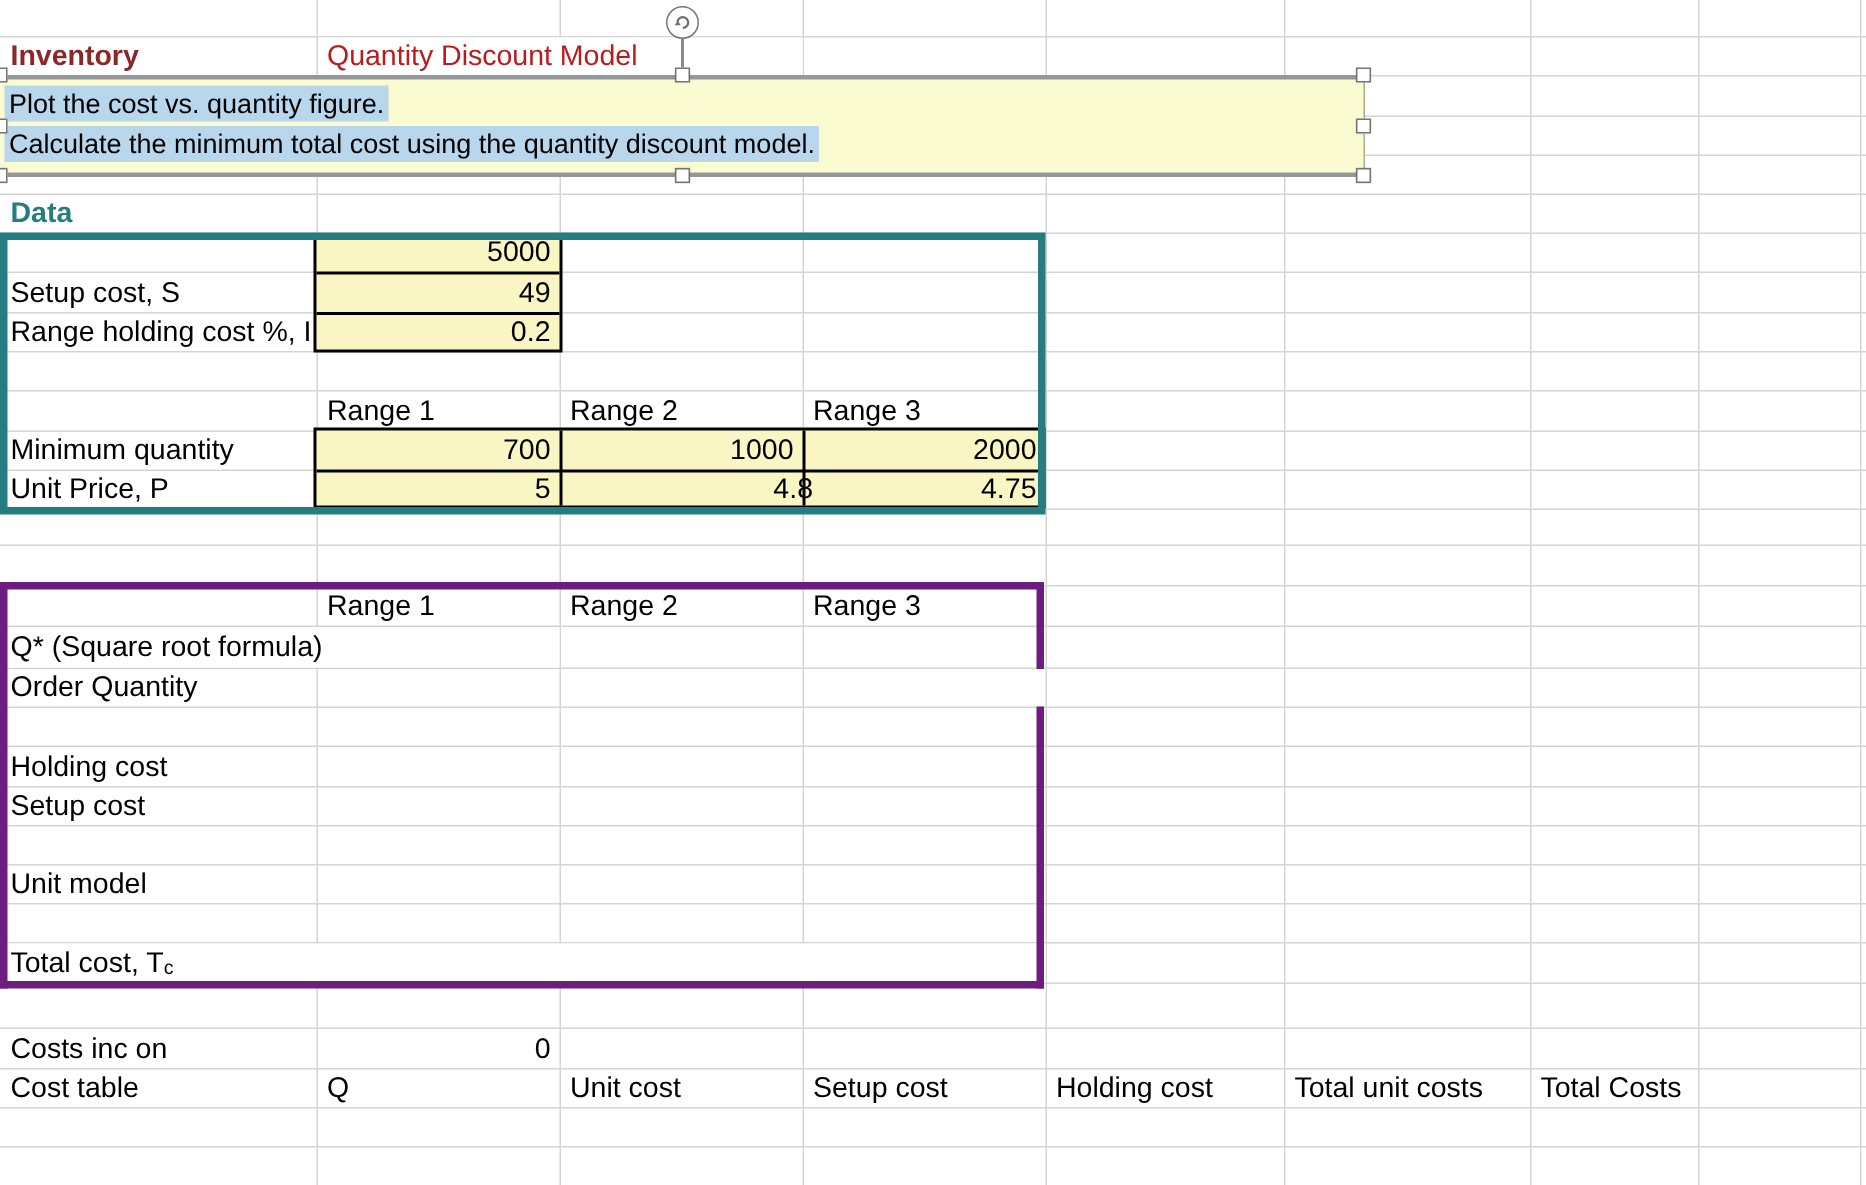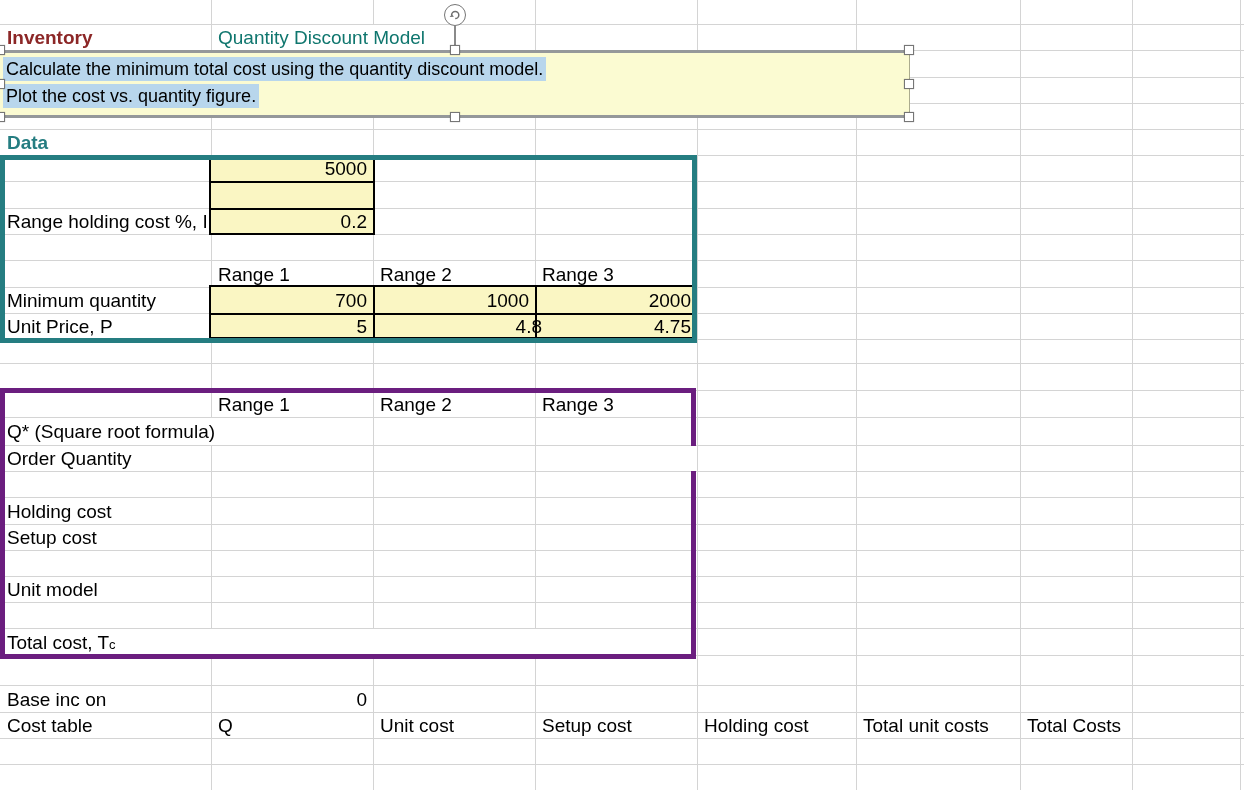--- a/index.html
+++ b/index.html
@@ -95,36 +95,38 @@
     <div class="blkline" style="left:324px;top:0;width:2px;height:50px;"></div>
   </div>
 
   <div id="data-box" class="bigbox" style="left:0;top:155px;width:697px;height:188px;"></div>
 
   <div id="results-box" class="bigbox" style="left:0;top:388px;width:696px;height:271px;"></div>
   <div class="purpleseg" style="left:691px;top:388px;height:58px;"></div>
   <div class="purpleseg" style="left:691px;top:471px;height:188px;"></div>
 
   <div id="textbox">
+    <div><span class="hl">Plot the cost vs. quantity figure.</span></div>
     <div><span class="hl">Calculate the minimum total cost using the quantity discount model.</span></div>
-    <div><span class="hl">Plot the cost vs. quantity figure.</span></div>
   </div>
 
   <div id="rotate-stem"></div>
   <div id="rotate-handle">
     <svg width="16" height="16" viewBox="0 0 16 16">
       <path d="M4.6 8 A 3.6 3.6 0 1 1 8.2 11.6" fill="none" stroke="#6e6e6e" stroke-width="1.5"></path>
       <path d="M2.7 9.9 L4.9 7.2 L6.9 9.8 Z" fill="#6e6e6e"></path>
     </svg>
   </div>
 
 <div class="cell b" style="left: 1px; top: 25px; width: 210px; height: 25px; color: rgb(140, 39, 39);">Inventory</div>
-    <div class="cell" style="left: 212px; top: 25px; width: 323px; height: 25px; color: #0f766e; background: rgb(255, 255, 255);">Quantity Discount Model</div>
+    <div class="cell" style="left: 212px; top: 25px; width: 323px; height: 25px; color: #b91c1c; background: rgb(255, 255, 255);">Quantity Discount Model</div>
     <div class="cell b" style="left: 1px; top: 130px; width: 210px; height: 25px; color: rgb(37, 125, 129);">Data</div>
     <div class="cell r" style="left: 212px; top: 156px; width: 161px; height: 25px;">5000</div>
+    <div class="cell" style="left: 1px; top: 182px; width: 210px; height: 26px;">Setup cost, S</div>
+    <div class="cell r" style="left: 212px; top: 182px; width: 161px; height: 26px;">49</div>
     <div class="cell" style="left: 1px; top: 209px; width: 210px; height: 25px;">Range holding cost %, I</div>
     <div class="cell r" style="left: 212px; top: 209px; width: 161px; height: 25px;">0.2</div>
     <div class="cell" style="left: 212px; top: 261px; width: 161px; height: 26px;">Range 1</div>
     <div class="cell" style="left: 374px; top: 261px; width: 161px; height: 26px;">Range 2</div>
     <div class="cell" style="left: 536px; top: 261px; width: 161px; height: 26px;">Range 3</div>
     <div class="cell" style="left: 1px; top: 288px; width: 210px; height: 25px;">Minimum quantity</div>
     <div class="cell r" style="left: 212px; top: 288px; width: 161px; height: 25px;">700</div>
     <div class="cell r" style="left: 374px; top: 288px; width: 161px; height: 25px;">1000</div>
     <div class="cell r" style="left: 536px; top: 288px; width: 161px; height: 25px;">2000</div>
     <div class="cell" style="left: 1px; top: 314px; width: 210px; height: 25px;">Unit Price, P</div>
@@ -133,21 +135,21 @@
     <div class="cell r" style="left: 536px; top: 314px; width: 161px; height: 25px;">4.75</div>
     <div class="cell" style="left: 212px; top: 391px; width: 161px; height: 26px;">Range 1</div>
     <div class="cell" style="left: 374px; top: 391px; width: 161px; height: 26px;">Range 2</div>
     <div class="cell" style="left: 536px; top: 391px; width: 161px; height: 26px;">Range 3</div>
     <div class="cell" style="left: 1px; top: 418px; width: 372px; height: 27px; background: rgb(255, 255, 255);">Q* (Square root formula)</div>
     <div class="cell" style="left: 1px; top: 446px; width: 210px; height: 25px;">Order Quantity</div>
     <div class="cell" style="left: 1px; top: 498px; width: 210px; height: 26px;">Holding cost</div>
     <div class="cell" style="left: 1px; top: 525px; width: 210px; height: 25px;">Setup cost</div>
     <div class="cell" style="left: 1px; top: 577px; width: 210px; height: 25px;">Unit model</div>
     <div class="cell" style="left: 1px; top: 629px; width: 696px; height: 26px; background: rgb(255, 255, 255);">Total cost, T<sub>c</sub></div>
-    <div class="cell" style="left: 1px; top: 686px; width: 210px; height: 26px;">Base inc on</div>
+    <div class="cell" style="left: 1px; top: 686px; width: 210px; height: 26px;">Costs inc on</div>
     <div class="cell r" style="left: 212px; top: 686px; width: 161px; height: 26px;">0</div>
     <div class="cell" style="left: 1px; top: 713px; width: 210px; height: 25px;">Cost table</div>
     <div class="cell" style="left: 212px; top: 713px; width: 161px; height: 25px;">Q</div>
     <div class="cell" style="left: 374px; top: 713px; width: 161px; height: 25px;">Unit cost</div>
     <div class="cell" style="left: 536px; top: 713px; width: 161px; height: 25px;">Setup cost</div>
     <div class="cell" style="left: 698px; top: 713px; width: 158px; height: 25px;">Holding cost</div>
     <div class="cell" style="left: 857px; top: 713px; width: 163px; height: 25px;">Total unit costs</div>
     <div class="cell" style="left: 1021px; top: 713px; width: 111px; height: 25px;">Total Costs</div>
     <div class="handle" style="left: -5px; top: 45px;"></div>
     <div class="handle" style="left: 450px; top: 45px;"></div>

